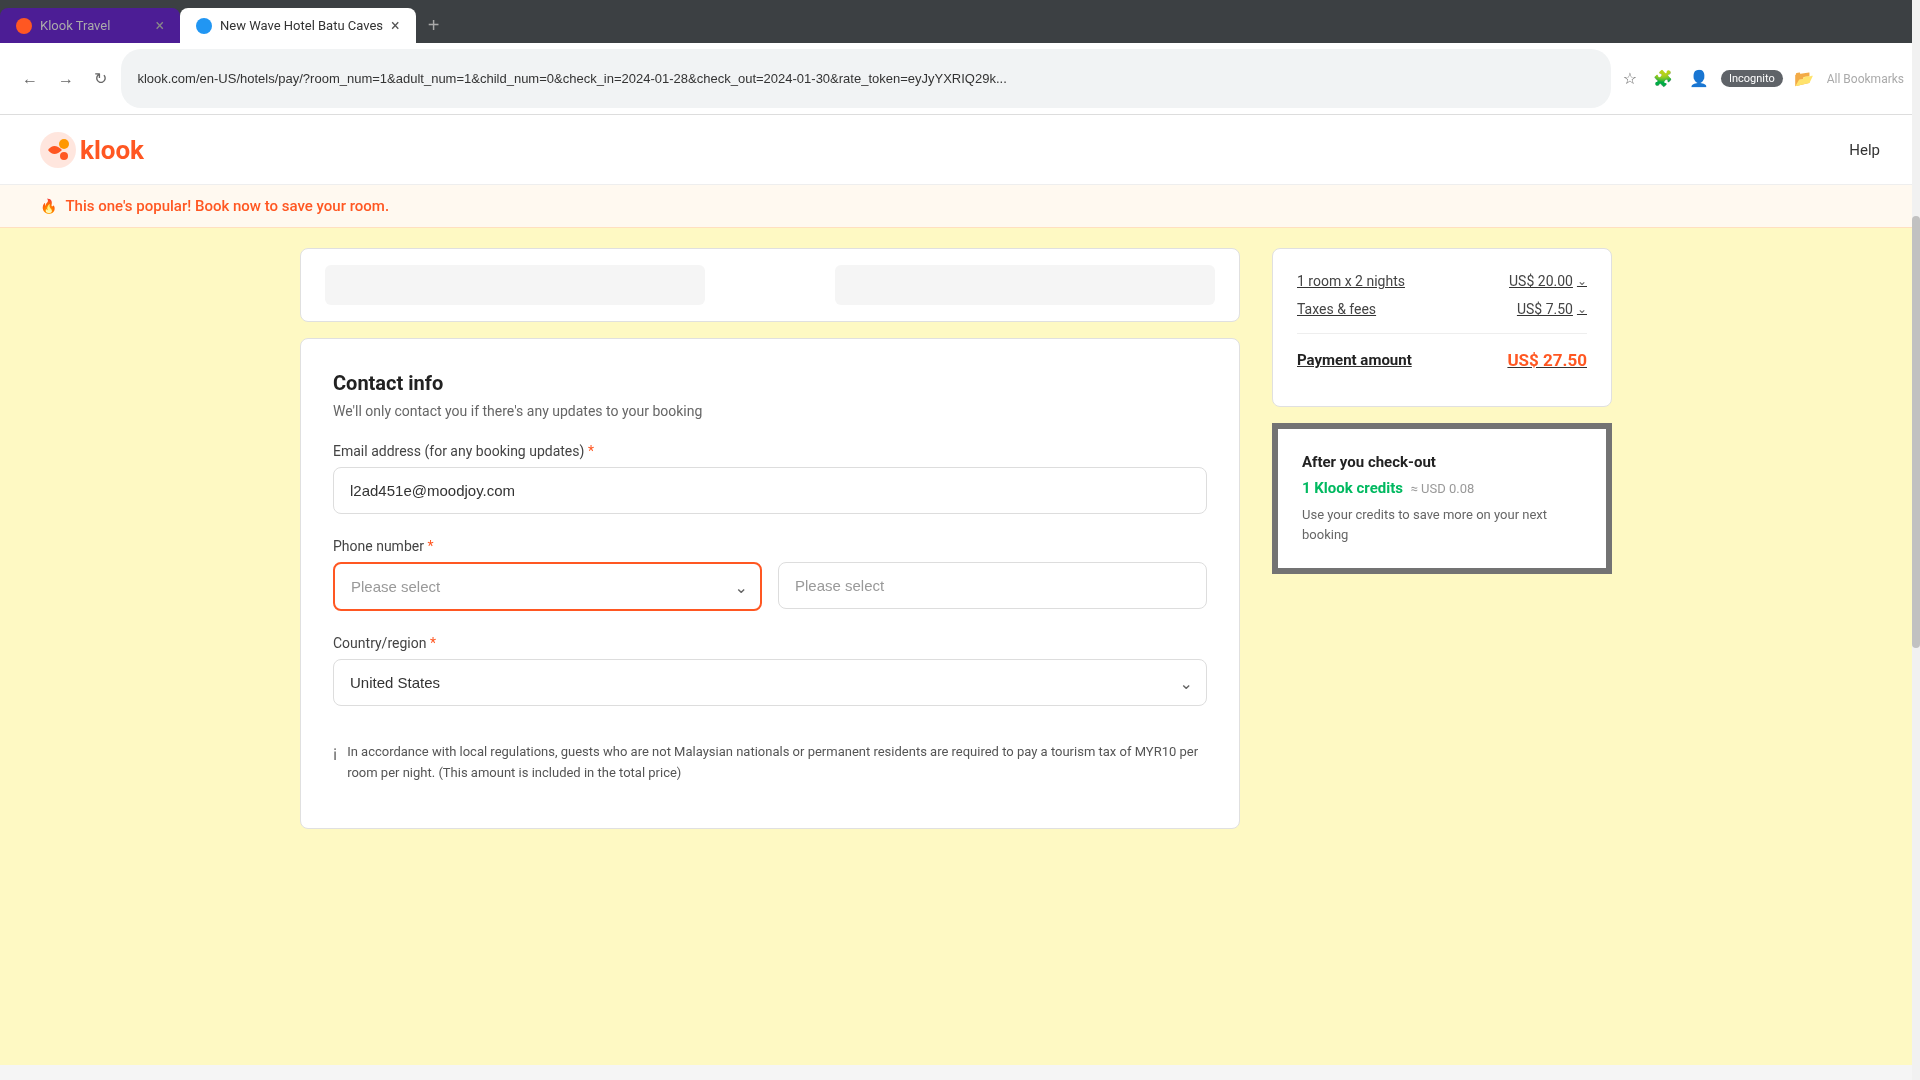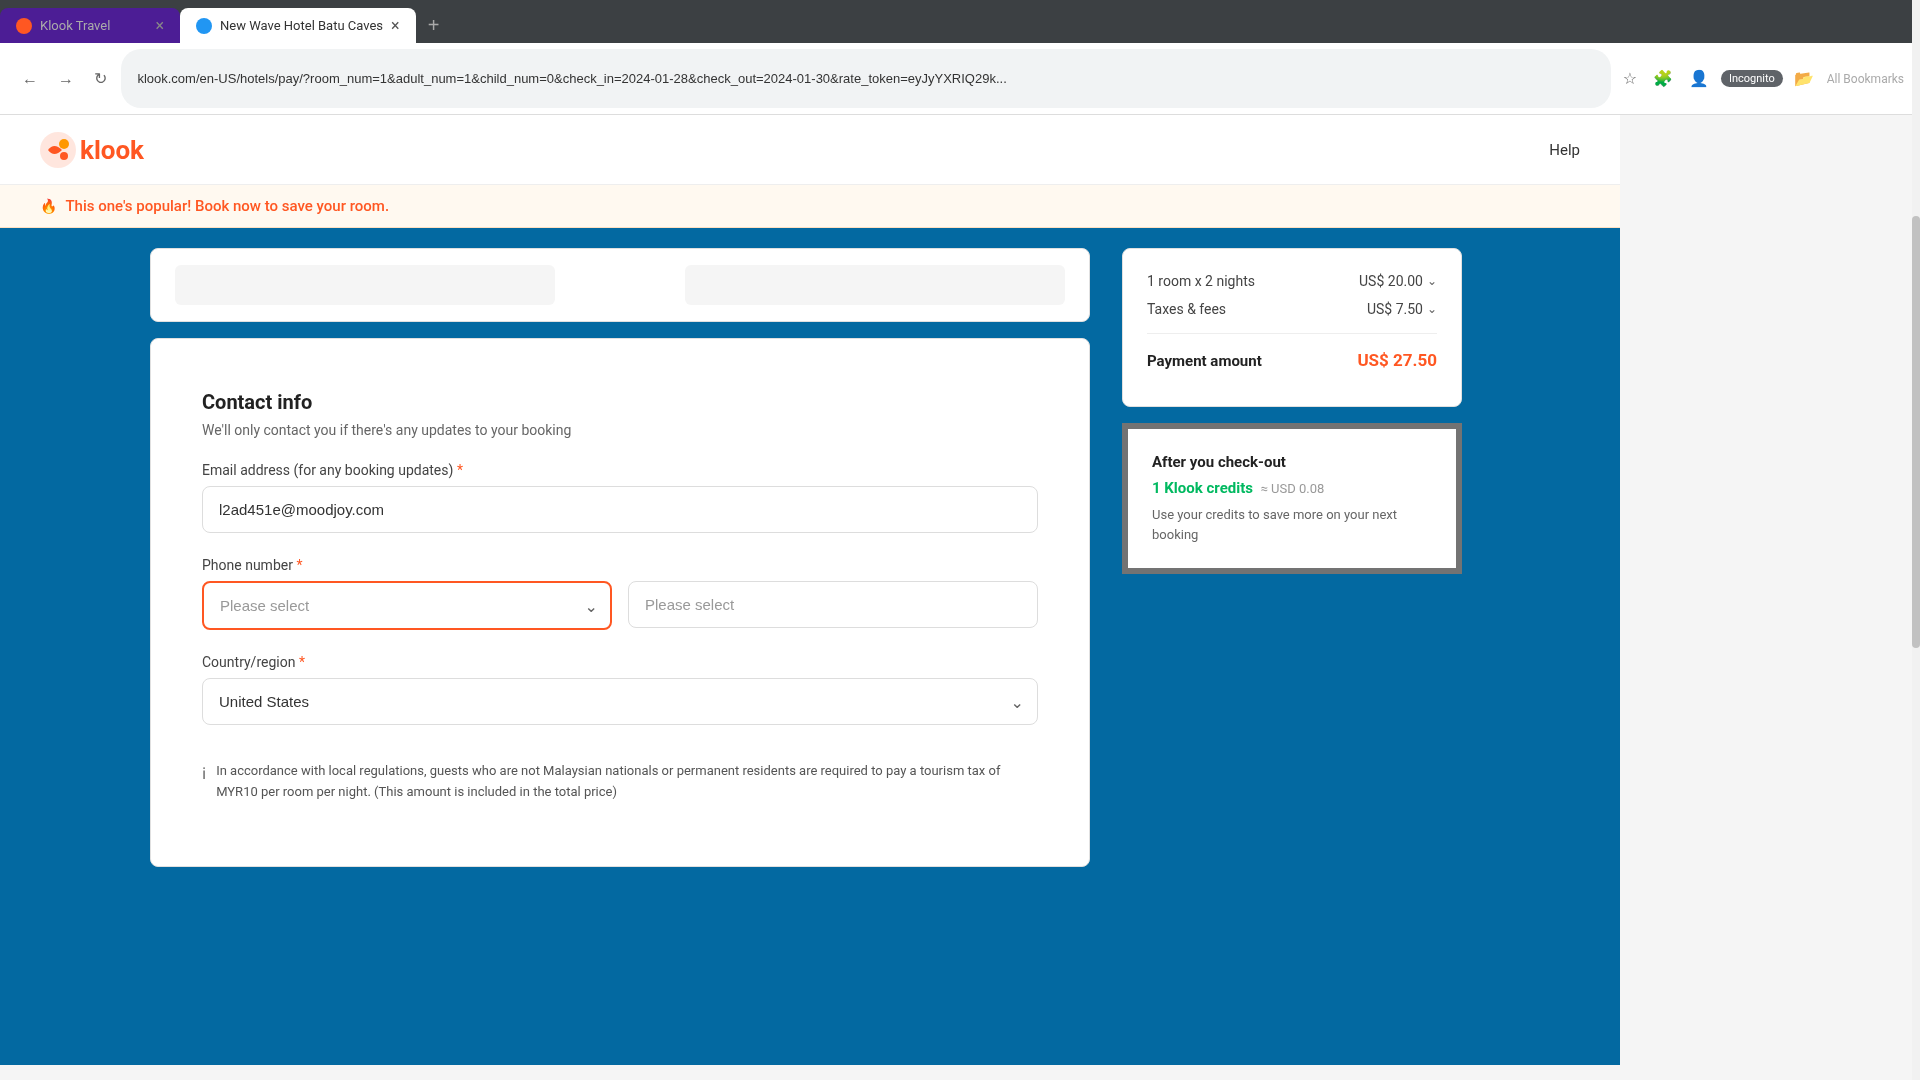--- a/index.html
+++ b/index.html
@@ -20,35 +20,35 @@
     .tab-new { background: transparent; border: none; color: #aaa; font-size: 20px; padding: 6px 12px; cursor: pointer; align-self: center; }
 
     .browser-addressbar { background: #fff; display: flex; align-items: center; padding: 6px 16px; gap: 8px; border-bottom: 1px solid #ddd; }
     .nav-btn { background: none; border: none; color: #666; font-size: 16px; cursor: pointer; padding: 4px 6px; border-radius: 4px; }
     .address-bar { flex: 1; background: #f1f3f4; border: none; border-radius: 20px; padding: 22px 16px; font-size: 13px; color: #333; }
     .browser-actions { display: flex; gap: 8px; align-items: center; }
     .browser-action-btn { background: none; border: none; color: #666; font-size: 16px; cursor: pointer; padding: 4px; }
     .incognito-badge { background: #5f6368; color: #fff; font-size: 11px; padding: 2px 8px; border-radius: 12px; }
 
     
-    .page-wrapper { background: #0369a1; width: 1620px; min-height: 950px; }
+    .page-wrapper { background: #fef9c3; width: 1920px; min-height: 950px; }
     .header { background: #fff; border-bottom: 1px solid #eee; padding: 0 40px; display: flex; align-items: center; justify-content: space-between; height: 70px; }
     .klook-logo { display: flex; align-items: center; gap: 4px; }
     .logo-icon { width: 36px; height: 36px; }
     .logo-text { font-size: 26px; font-weight: bold; color: #ff5722; }
     .help-link { color: #333; text-decoration: none; font-size: 15px; }
 
     .promo-banner { background: #fff9f0; border-bottom: 1px solid #ffe0c0; padding: 12px 40px; display: flex; align-items: center; gap: 8px; }
     .promo-text { color: #ff5722; font-weight: 500; font-size: 15px; }
 
     .content-area { display: flex; gap: 32px; padding: 20px 40px 40px; max-width: 1400px; margin: 0 auto; }
 
     .main-form { flex: 1; max-width: 940px; }
 
-    .form-section { background: #fff; border: 1px solid #e0e0e0; border-radius: 8px; padding: 51px; }
+    .form-section { background: #fff; border: 1px solid #e0e0e0; border-radius: 8px; padding: 32px; }
     .section-title { font-size: 20px; font-weight: 700; color: #222; margin-bottom: 8px; }
     .section-subtitle { color: #666; font-size: 14px; margin-bottom: 24px; }
 
     .form-group { margin-bottom: 24px; }
     .form-label { font-size: 14px; color: #444; margin-bottom: 8px; display: block; }
     .required { color: #ff5722; }
     .form-input { width: 100%; border: 1px solid #ddd; border-radius: 8px; padding: 14px 16px; font-size: 15px; color: #333; outline: none; transition: border-color 0.2s; }
 
     .phone-row { display: flex; gap: 16px; }
     .phone-select { flex: 0 0 calc(50% - 8px); }
@@ -62,21 +62,21 @@
     .country-select { width: 100%; border: 1px solid #ddd; border-radius: 8px; padding: 14px 40px 14px 16px; font-size: 15px; color: #333; background: #fff; appearance: none; cursor: pointer; outline: none; }
     .country-wrapper { position: relative; }
 
     .info-box { display: flex; gap: 10px; padding: 12px 0; }
     .info-icon { color: #666; font-size: 16px; flex-shrink: 0; margin-top: 1px; }
     .info-text { color: #555; font-size: 13px; line-height: 1.6; }
 
     
     .sidebar { width: 340px; flex-shrink: 0; }
     .price-card { background: #fff; border: 1px solid #e0e0e0; border-radius: 8px; padding: 24px; margin-bottom: 16px; }
-    .price-row { display: flex; justify-content: space-between; align-items: flex-end; margin-bottom: 12px; }
+    .price-row { display: flex; justify-content: space-between; align-items: center; margin-bottom: 12px; text-decoration: underline; }
     .price-label { font-size: 14px; color: #444; }
     .price-value { font-size: 14px; color: #444; display: flex; align-items: center; gap: 4px; }
     .price-chevron { color: #666; font-size: 12px; }
     .price-divider { border: none; border-top: 1px solid #eee; margin: 16px 0; }
     .total-label { font-size: 15px; font-weight: 700; color: #222; }
     .total-value { font-size: 17px; font-weight: 700; color: #ff5722; }
 
     .credits-card { background: #fff; border: 6px solid #737373; border-radius: 0; padding: 24px; }
     .credits-title { font-size: 15px; font-weight: 700; color: #222; margin-bottom: 8px; }
     .credits-amount { color: #00b960; font-weight: 700; font-size: 15px; }

